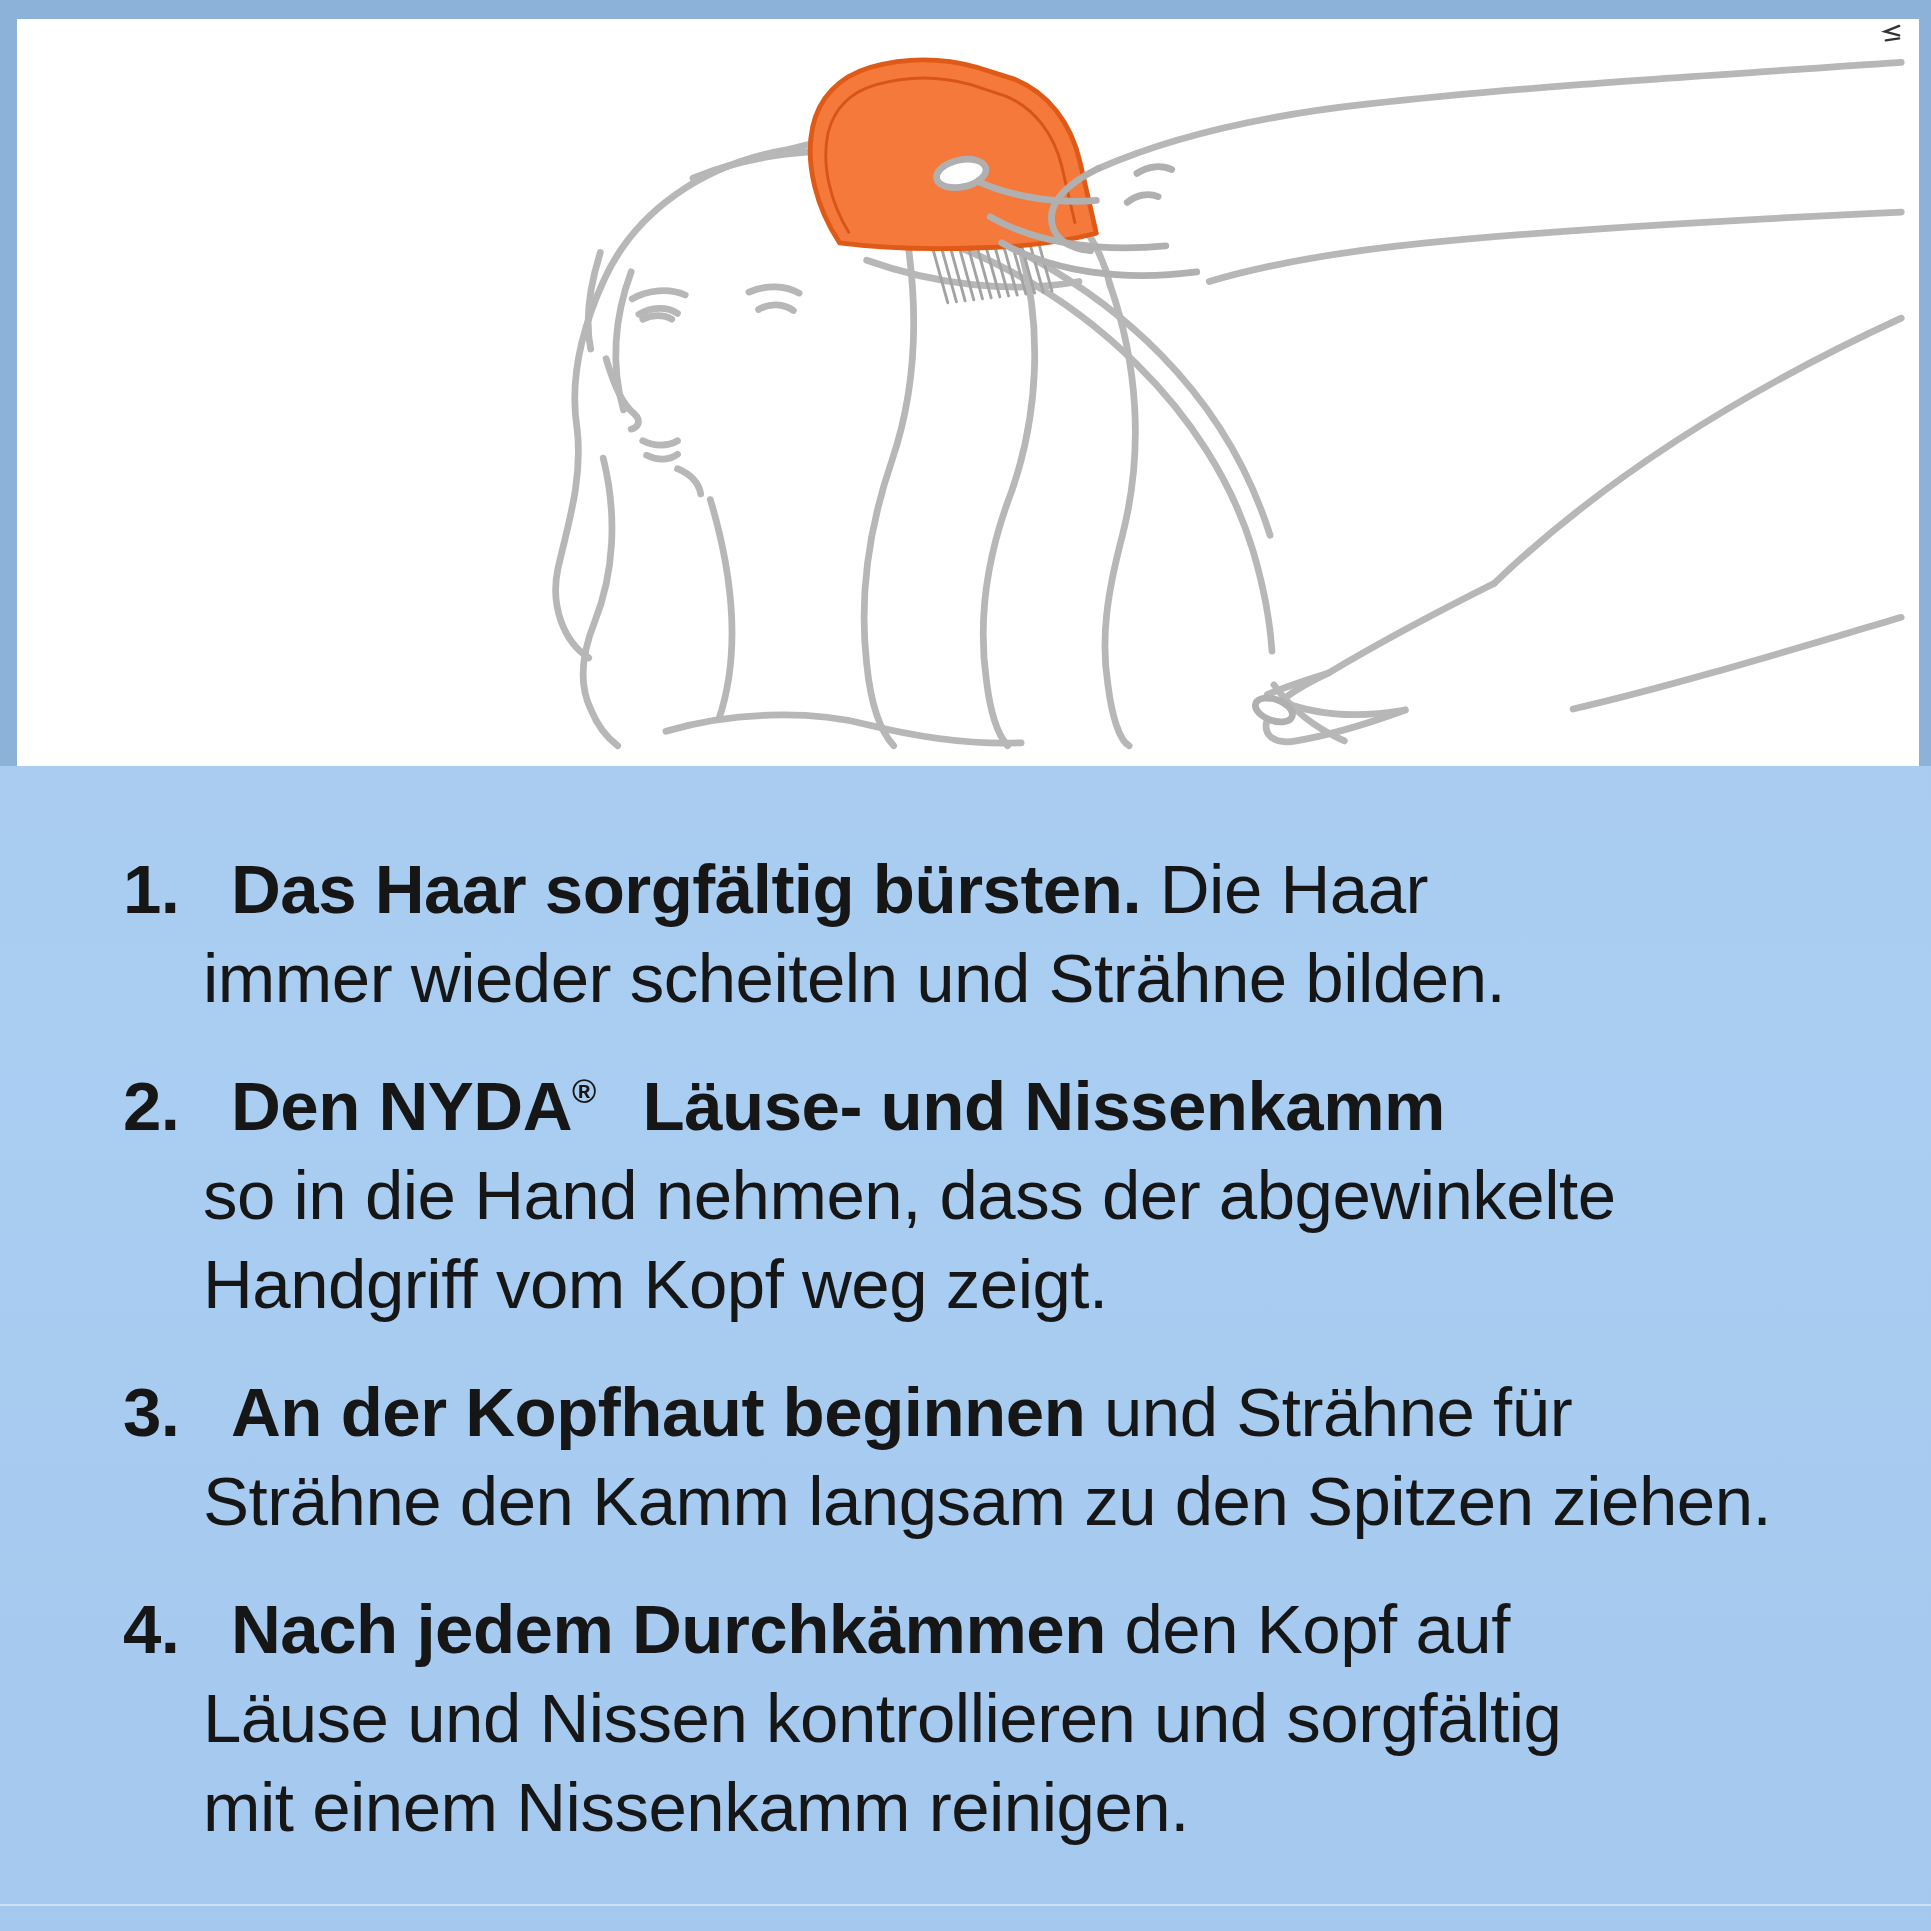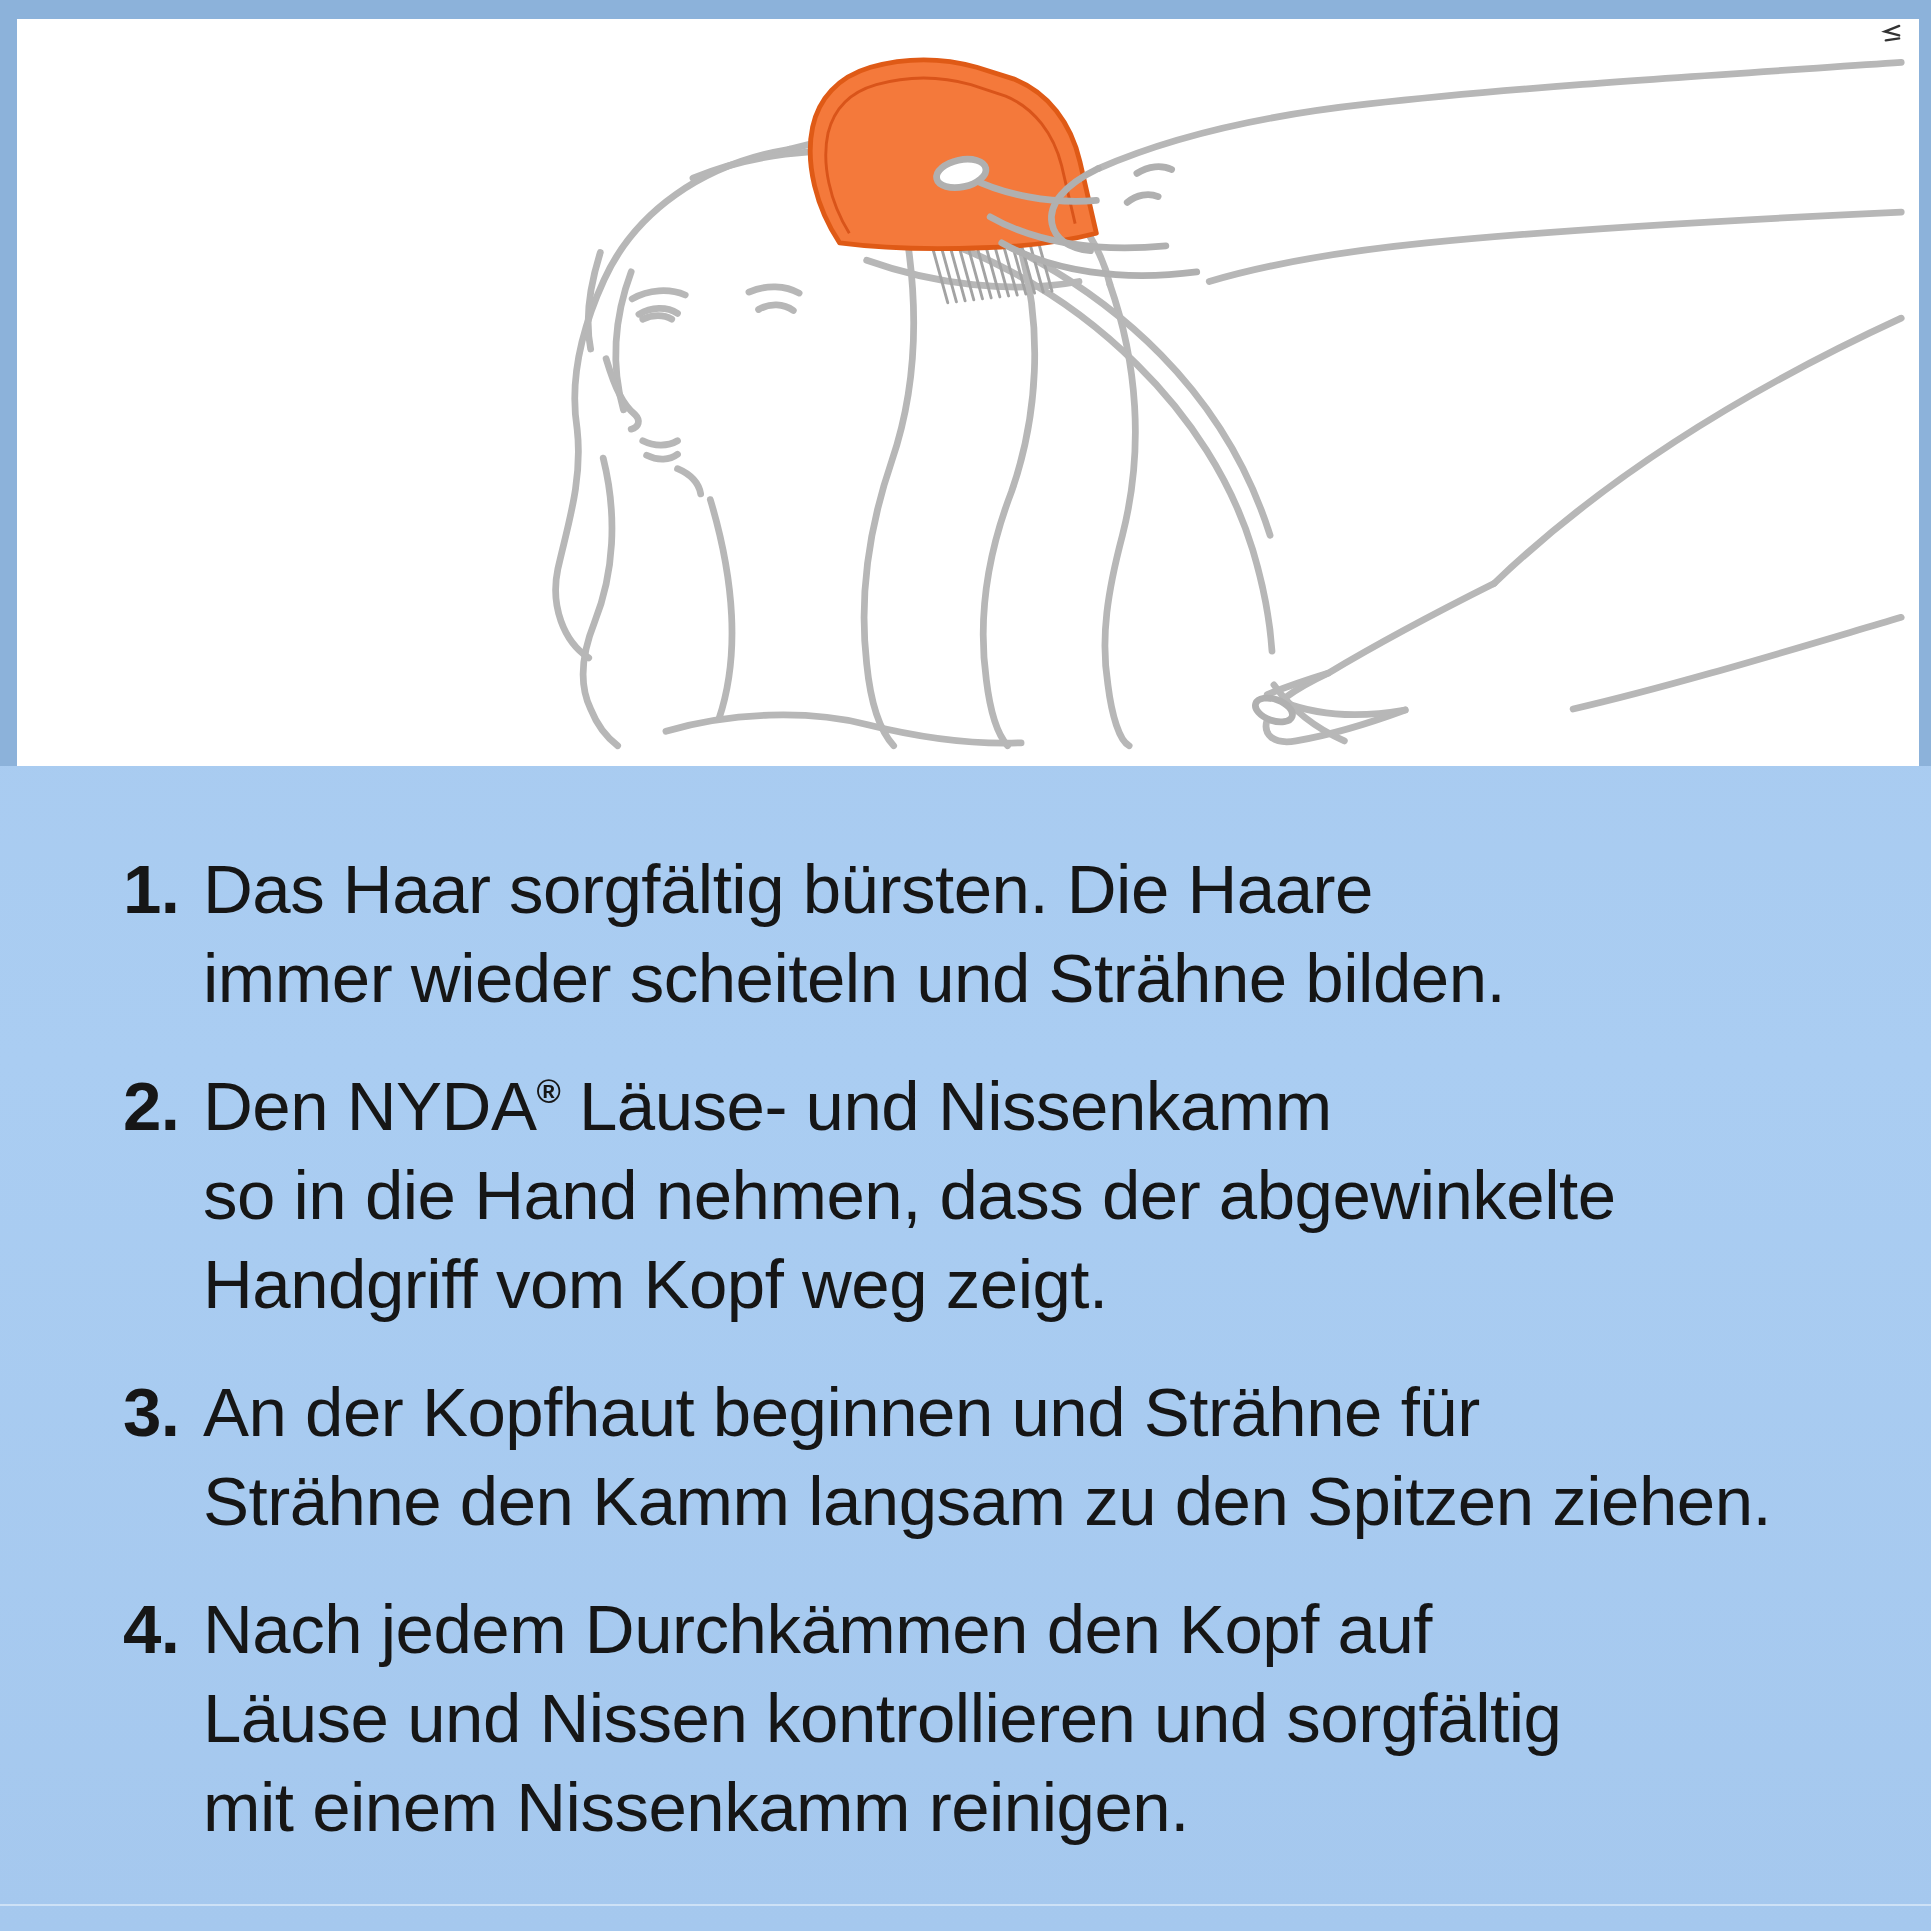--- a/index.html
+++ b/index.html
@@ -27,21 +27,21 @@
     color:#161616;
     font-size:69px;
     letter-spacing:-0.5px;
   }
   .item{position:relative;padding-left:80px;margin-bottom:39px;}
   .item .num{
     position:absolute;left:0;top:0;height:89px;line-height:89px;
     font-weight:700;
   }
   .line{height:89px;line-height:89px;white-space:nowrap;}
-  .b{font-weight:400;}
+  .b{font-weight:700;margin-left:28px;}
   .sup{font-size:33px;position:relative;top:-27px;font-weight:700;}
   
   .fold-line{
     position:absolute;left:0;top:1904px;width:1931px;height:1.9px;
     background:rgba(255,255,255,0.45);
   }
 </style>
 </head>
 <body>
 
@@ -138,21 +138,21 @@
         </g>
       </svg>
 
     </div>
   </div>
 
   <div class="instructions">
 
     <div class="item">
       <span class="num">1.</span>
-      <div class="line"><span class="b">Das Haar sorgfältig bürsten.</span><span> Die Haare</span></div>
+      <div class="line"><span class="b">Das Haar sorgfältig bürsten.</span><span> Die Haar</span></div>
       <div class="line">immer wieder scheiteln und Strähne bilden.</div>
     </div>
 
     <div class="item">
       <span class="num">2.</span>
       <div class="line"><span class="b">Den NYDA</span><span class="sup">®</span><span class="b"> Läuse- und Nissenkamm</span></div>
       <div class="line">so in die Hand nehmen, dass der abgewinkelte</div>
       <div class="line">Handgriff vom Kopf weg zeigt.</div>
     </div>
 

